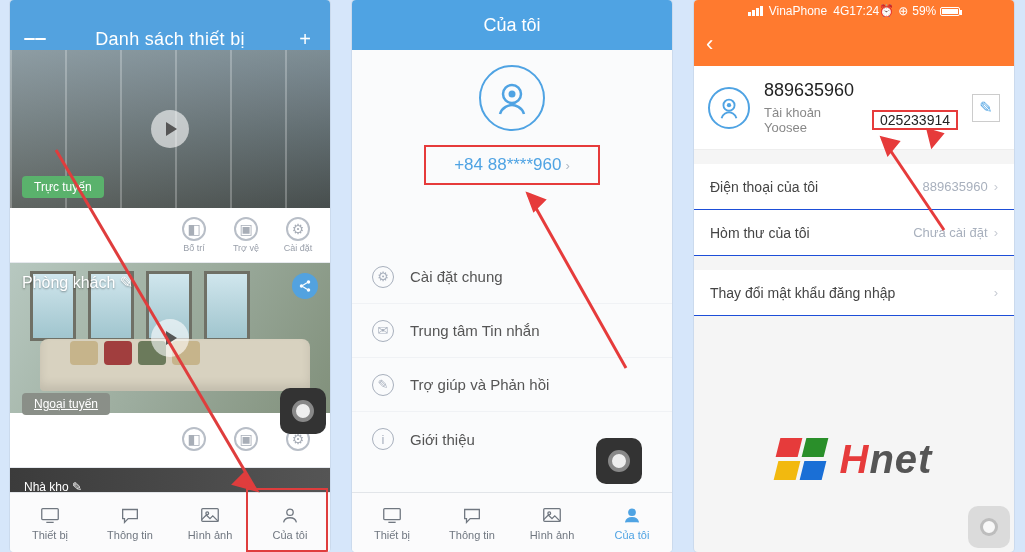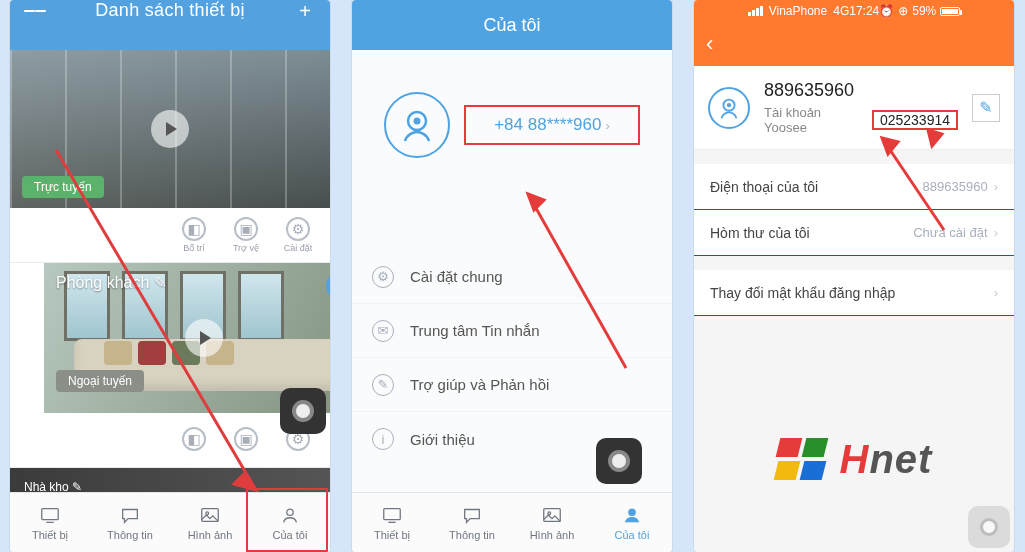--- a/index.html
+++ b/index.html
@@ -33,21 +33,21 @@
   .phone.p1 { background: #eef2f6; filter: saturate(0.95); }
   .phone.p2 { background: #fafbfc; }
   .phone.p3 { background: #f5f5f5; }
 
   
   .hdr-blue {
     height: 50px;
     background: #4fa3e3;
     color: #fff;
     display: flex;
-    align-items: flex-start;
+    align-items: flex-end;
     justify-content: space-between;
     padding: 0 14px;
     font-size: 18px;
   }
   .hdr-blue .menu-icon, .hdr-blue .plus-icon {
     width: 22px; height: 22px;
     display: flex; align-items: center; justify-content: center;
     font-size: 20px;
   }
   .hdr-blue .title { flex: 1; text-align: center; font-weight: 400; letter-spacing: 0.3px;}
@@ -62,21 +62,20 @@
   }
   .dev-img {
     width: 100%; height: 158px;
     position: relative;
     background: linear-gradient(120deg,#6f6b5e,#3a3830);
     display:flex;align-items:center;justify-content:center;
   }
   .dev-img.room {
     background: linear-gradient(120deg,#b6c8c0,#80907a);
     height:150px;
-    margin-left:34px;
   }
   .dev-img .windowbars {
     position:absolute;inset:0;
     background:
       repeating-linear-gradient(90deg, rgba(255,255,255,0.25) 0 2px, transparent 2px 55px),
       linear-gradient(180deg, rgba(160,190,210,.6), rgba(90,110,120,.4));
   }
   .play-btn {
     width:38px;height:38px;border-radius:50%;
     background:rgba(255,255,255,0.6);
@@ -84,21 +83,21 @@
     position:relative;z-index:2;
   }
   .play-btn::after{
     content:"";display:block;width:0;height:0;
     border-left:11px solid #555;border-top:7px solid transparent;border-bottom:7px solid transparent;margin-left:3px;
   }
   .badge {
     position:absolute;left:12px;padding:4px 12px;border-radius:4px;font-size:12px;color:#fff;z-index:2;
   }
   .badge.green{background:#57b36a;top:126px;}
-  .badge.grey{background:#8a8f88;top:107px;}
+  .badge.grey{background:#8a8f88;top:130px;text-decoration:underline;}
   .dev-title {
     position:absolute;left:12px;top:10px;color:#fff;font-size:16px;z-index:2;text-shadow:0 1px 2px rgba(0,0,0,0.4);
   }
   .share-icon{
     position:absolute;right:12px;top:10px;width:26px;height:26px;border-radius:50%;background:#4fa3e3;z-index:2;
     display:flex;align-items:center;justify-content:center;
   }
   .share-icon svg{width:14px;height:14px;fill:#fff;}
   .action-row {
     height:54px;display:flex;justify-content:flex-end;align-items:center;gap:4px;padding:0 8px;background:#fff;
@@ -136,21 +135,21 @@
   .room-scene .sofa{
     position:absolute;bottom:22px;left:30px;right:20px;height:52px;background:#d8d2bf;border-radius:8px 8px 4px 4px;box-shadow:inset 0 -6px 10px rgba(0,0,0,0.1);
   }
   .room-scene .cush{position:absolute;bottom:48px;width:28px;height:24px;border-radius:4px;}
   
   
   .hdr-title {
     height:50px;background:#4fa3e3;color:#fff;display:flex;align-items:center;justify-content:center;font-size:18px;
   }
   .profile-area{
-    height:150px;display:flex;flex-direction:row;align-items:center;justify-content:center;gap:14px;
+    height:150px;display:flex;flex-direction:column;align-items:center;justify-content:center;gap:14px;
   }
   .avatar-ring{width:66px;height:66px;border-radius:50%;border:2px solid #4fa3e3;display:flex;align-items:center;justify-content:center;}
   .avatar-ring svg{width:44px;height:44px;}
   .phone-box{
     border:2px solid #e63b3b;padding:8px 28px;color:#4fa3e3;font-size:17px;display:flex;align-items:center;gap:4px;
   }
   .phone-box .chev{color:#b0b8c4;font-size:13px;}
   .menu-list{margin-top:50px;}
   .menu-item{
     height:54px;padding:0 20px;display:flex;align-items:center;gap:16px;color:#555;font-size:15px;border-bottom:1px solid #f0f2f5;

